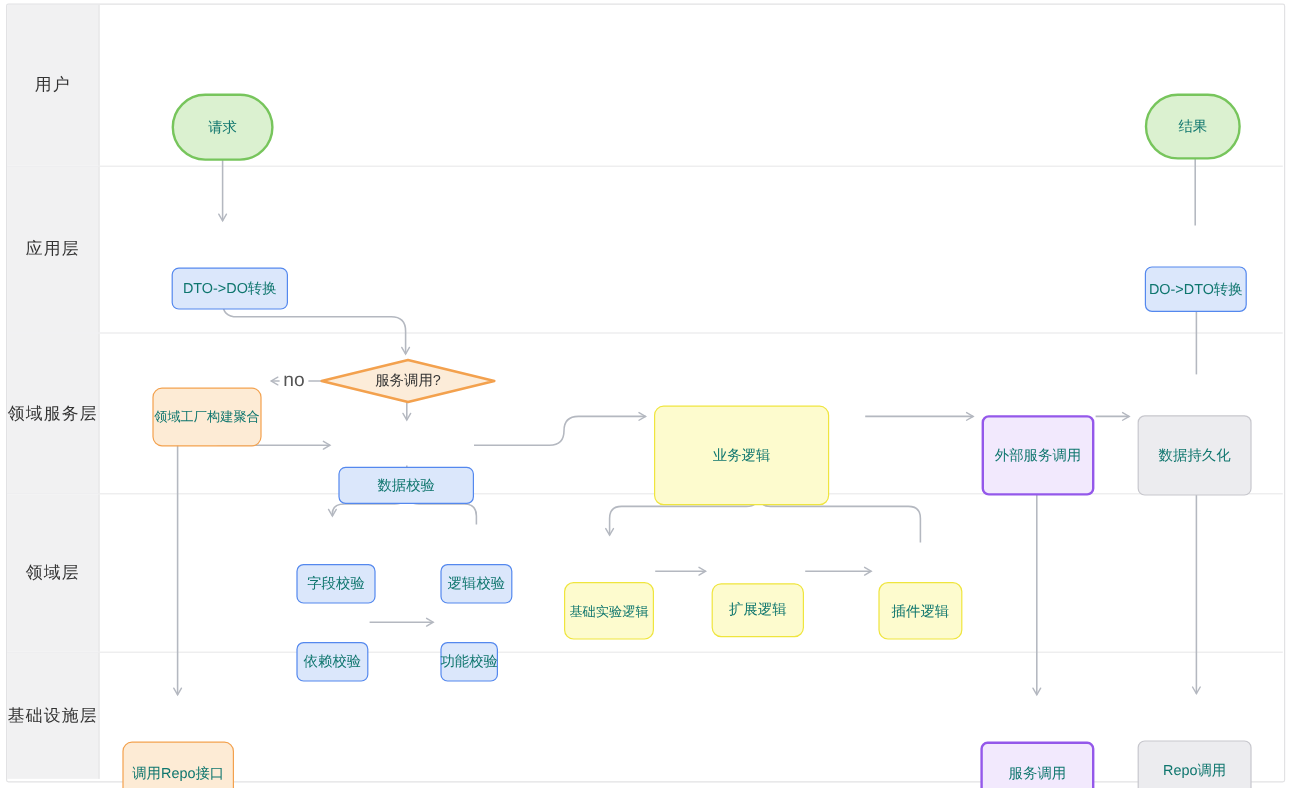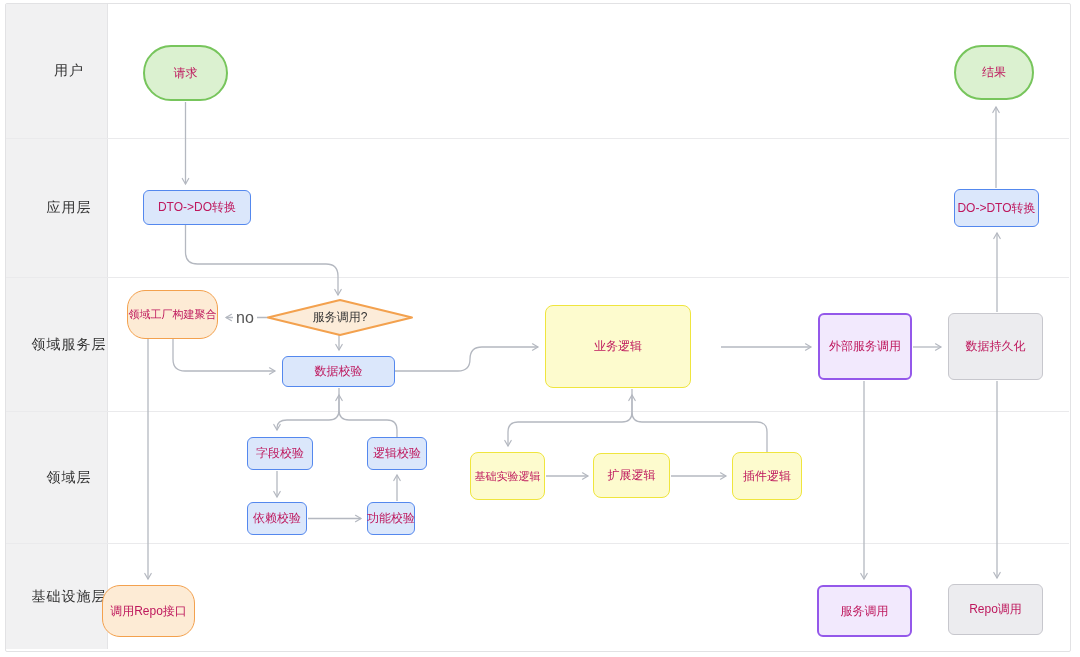--- a/index.html
+++ b/index.html
@@ -7,29 +7,29 @@
   body{
     width:1080px;height:657px;position:relative;background:#ffffff;
     font-family:"Liberation Sans","DejaVu Sans",sans-serif;color:#333;
     overflow:hidden;
   }
   .frame{position:absolute;left:5px;top:3px;width:1064px;height:647px;
     border:1px solid #e2e2e4;border-radius:2px;background:#fff;}
   .lane-divider{position:absolute;left:6px;width:1063px;height:1px;background:#eaeaec;}
   .lane-label{position:absolute;left:6px;width:76px;background:#f1f1f2;
     border-right:1px solid #e4e4e6;display:flex;align-items:center;justify-content:center;
-    font-size:14px;color:#333;letter-spacing:1px;padding-left:25px;}
+    font-size:14px;color:#333;letter-spacing:1px;}
   svg.edges{position:absolute;left:0;top:0;pointer-events:none;}
   .edge{fill:none;stroke:#b4b8c0;stroke-width:1.3px;}
   .node{position:absolute;display:flex;align-items:center;justify-content:center;
-    font-size:12px;white-space:nowrap;box-sizing:border-box;color:#be185d;}
+    font-size:12px;white-space:nowrap;box-sizing:border-box;color:#0f766e;margin-top:33px;}
   .node.small-text{font-size:11px;}
   .stadium{border-radius:28px;background:#dbf1d0;border:2px solid #77c55c;}
   .blue{background:#dbe7fb;border:1.5px solid #5488ee;border-radius:6px;}
-  .orange{background:#fdebd5;border:1.5px solid #f3a14e;border-radius:18px;}
+  .orange{background:#fdebd5;border:1.5px solid #f3a14e;border-radius:8px;}
   .yellow{background:#fdfbce;border:1.5px solid #efe53e;border-radius:8px;}
   .purple{background:#f2e9fd;border:2px solid #9458ea;border-radius:6px;}
   .gray{background:#ececef;border:1.5px solid #c7c7cd;border-radius:6px;}
   .diamond-label{position:absolute;left:290px;top:309px;width:100px;text-align:center;
     font-size:12px;color:#333;}
   .edge-label{position:absolute;left:233px;top:309px;background:#ffffff;padding:0 3px;
     font-size:16px;color:#555;}
 </style>
 </head>
 <body>
@@ -74,21 +74,21 @@
   <path class="edge" marker-end="url(#arrow)" d="M671,476 L726,476"></path>
   <path class="edge" marker-end="url(#arrow)" d="M277,471 L277,497"></path>
   <path class="edge" marker-end="url(#arrow)" d="M308,518.5 L361,518.5"></path>
   <path class="edge" marker-end="url(#arrow)" d="M397,501 L397,475"></path>
   <polygon points="340,300 412,317.5 340,335 268,317.5" fill="#fcecd9" stroke="#f3a14e" stroke-width="2" stroke-linejoin="round"></polygon>
 </svg>
 
 <div class="node stadium" style="left:143px;top:45px;width:85px;height:56px">请求</div>
 <div class="node stadium" style="left:954px;top:45px;width:80px;height:55px">结果</div>
 
-<div class="node blue" style="left:143px;top:190px;width:108px;height:35px">DTO-&gt;DO转换</div>
+<div class="node blue" style="left:143px;top:190px;width:97px;height:35px">DTO-&gt;DO转换</div>
 <div class="node blue" style="left:954px;top:189px;width:85px;height:38px">DO-&gt;DTO转换</div>
 
 <div class="node orange small-text" style="left:127px;top:290px;width:91px;height:49px">领域工厂构建聚合</div>
 <div class="diamond-label">服务调用?</div>
 <div class="edge-label">no</div>
 
 <div class="node blue" style="left:282px;top:356px;width:113px;height:31px">数据校验</div>
 <div class="node yellow" style="left:545px;top:305px;width:146px;height:83px">业务逻辑</div>
 <div class="node purple" style="left:818px;top:313px;width:94px;height:67px">外部服务调用</div>
 <div class="node gray" style="left:948px;top:313px;width:95px;height:67px">数据持久化</div>

